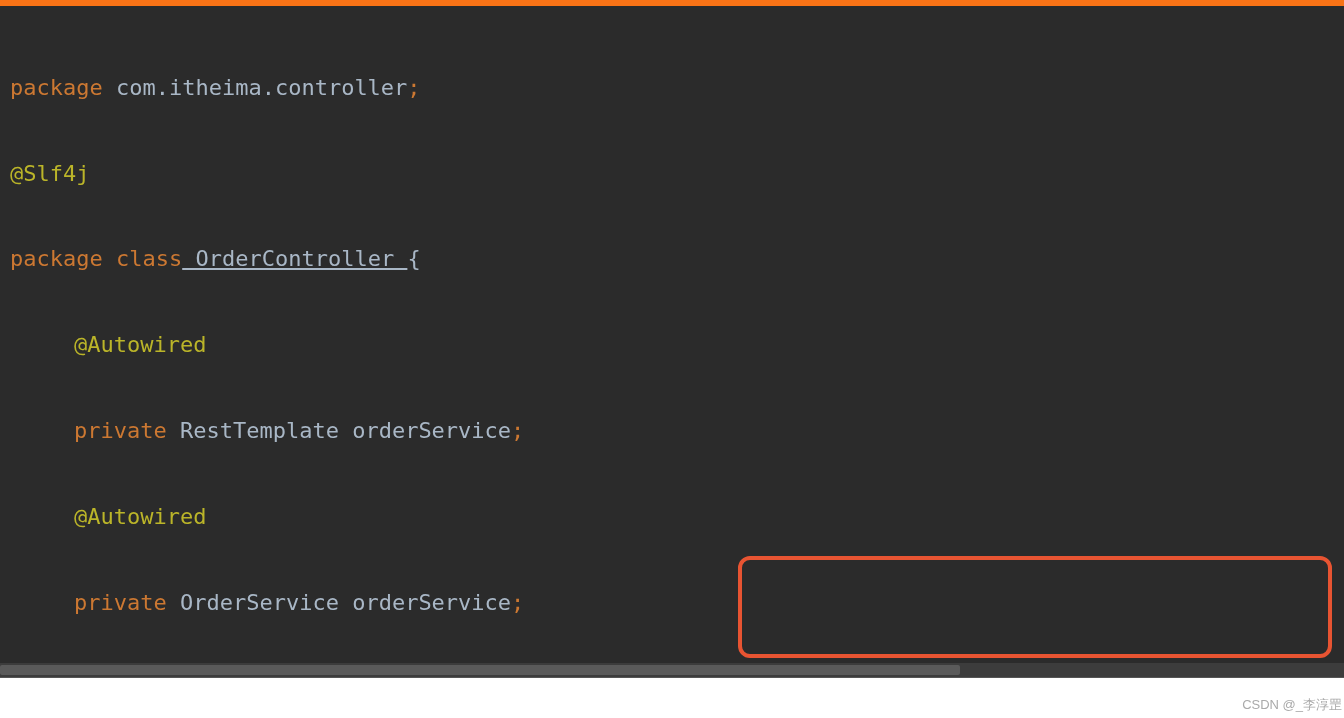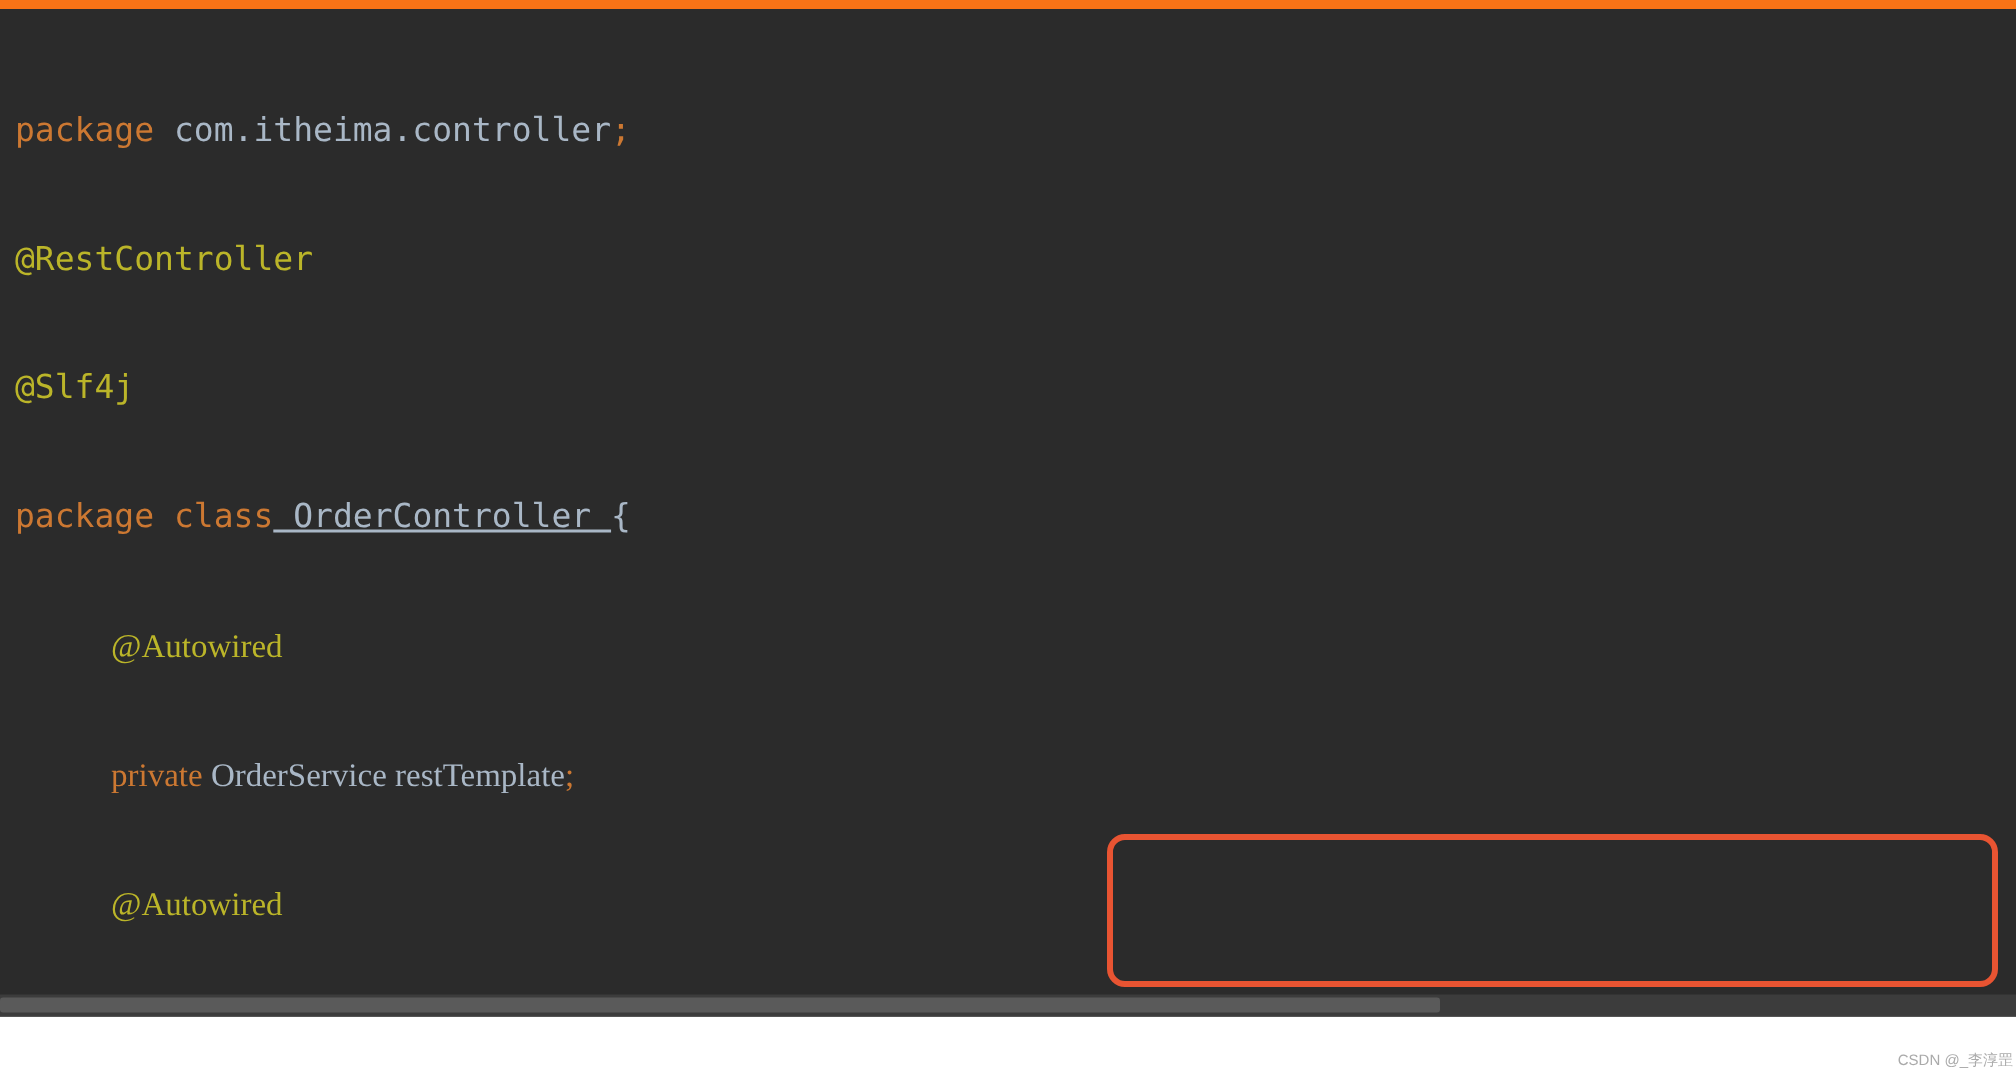--- a/index.html
+++ b/index.html
@@ -22,21 +22,21 @@
       white-space: pre;
       position: relative;
       height: 678px;
       border-top: 6px solid #f97316;
       border-bottom: 1px solid #555;
       overflow: hidden;
     }
     .code-line {
       display: block;
     }
-    .indent1 { padding-left: 64px; font-family: Liberation Serif, serif; }
+    .indent1 { padding-left: 64px; }
     .keyword { color: #cc7832; }
     .annotation { color: #bbb529; }
     .identifier { color: #a9b7c6; }
     .class-name { color: #a9b7c6; text-decoration: underline; }
     .brace { color: #a9b7c6; }
     .semi { color: #cc7832; }
 
     .highlight-box {
       position: absolute;
       border: 4px solid #e85432;
@@ -63,36 +63,35 @@
       border-radius: 2px;
       top: 2px;
       left: 0;
       width: 960px;
     }
 
     .watermark {
       position: absolute;
       right: 2px;
       bottom: 4px;
-      font-size: 10px;
+      font-size: 13px;
       color: #aaa;
       font-family: -apple-system, sans-serif;
       font-style: normal;
     }
   </style>
 </head>
 <body>
 
 <div class="editor-container">
 <span class="code-line"><span class="keyword">package</span><span class="identifier"> com.itheima.controller</span><span class="semi">;</span></span>
-<span class="code-line"><span class="annotation">@RestController</span></span>
 <span class="code-line"><span class="annotation">@Slf4j</span></span>
 <span class="code-line"><span class="keyword">package</span><span class="keyword"> class</span><span class="class-name"> OrderController </span><span class="brace">{</span></span>
 <span class="code-line indent1"><span class="annotation">@Autowired</span></span>
-<span class="code-line indent1"><span class="keyword">private</span><span class="identifier"> OrderService restTemplate</span><span class="semi">;</span></span>
+<span class="code-line indent1"><span class="keyword">private</span><span class="identifier"> RestTemplate orderService</span><span class="semi">;</span></span>
 <span class="code-line indent1"><span class="annotation">@Autowired</span></span>
 <span class="code-line indent1"><span class="keyword">private</span><span class="identifier"> OrderService orderService</span><span class="semi">;</span></span>
 
 
 
 
 
 
 
 

